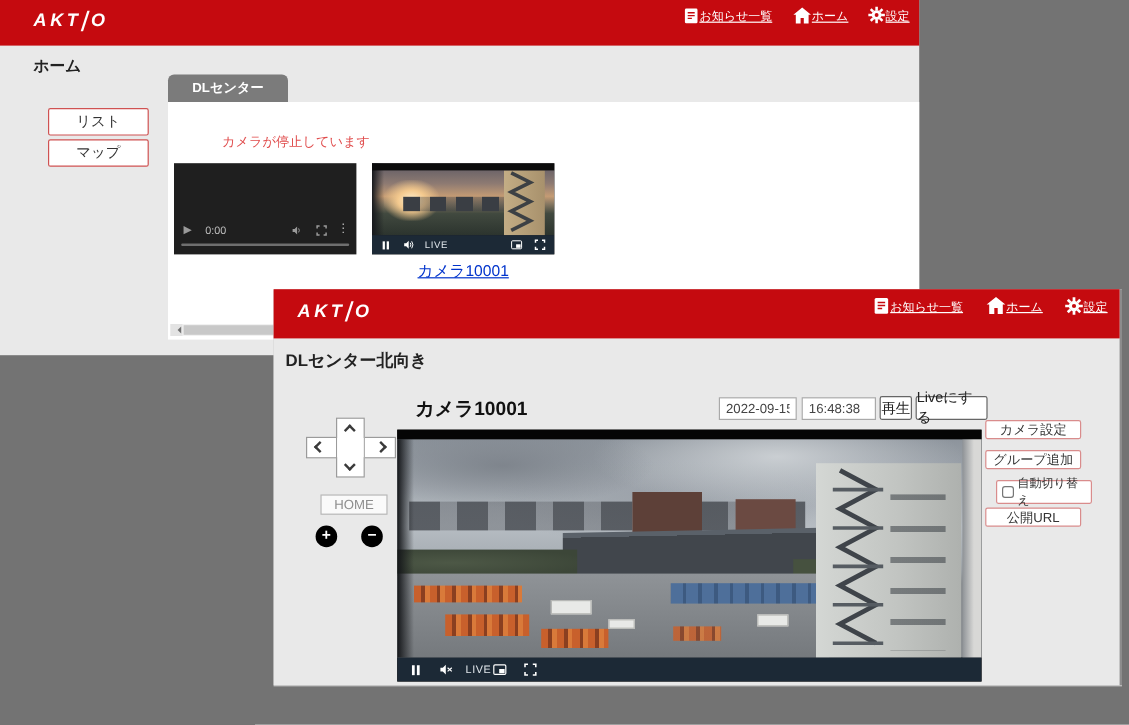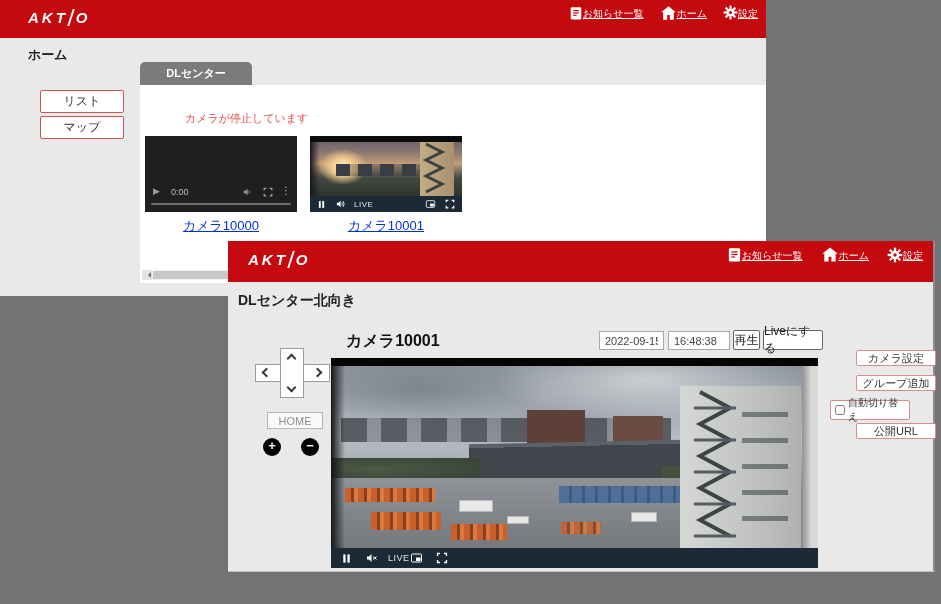--- a/index.html
+++ b/index.html
@@ -26,21 +26,21 @@
   .btn{position:absolute;background:#fff;border:1px solid var(--btn-border);border-radius:2px;
        font-size:12px;color:#333;display:flex;align-items:center;justify-content:center;cursor:pointer;}
   .btn.lt{border-color:var(--btn-border-lt);font-size:11px;}
 
   
   #home-window{position:absolute;left:0;top:0;width:766px;height:296px;background:var(--body-gray);}
   #home-window .red-header{height:38px;}
   #home-window .logo{left:28px;top:9px;}
   #home-window .nav{right:8px;top:4px;gap:16px;}
   #home-page-title{position:absolute;left:28px;top:46px;font-size:13px;font-weight:bold;color:#222;}
-  #dl-tab{position:absolute;left:140px;top:62px;width:112px;height:23px;background:#7b7b7b;color:#fff;
+  #dl-tab{position:absolute;left:140px;top:62px;width:100px;height:23px;background:#7b7b7b;color:#fff;
           font-size:11px;font-weight:bold;border-radius:5px 5px 0 0;display:flex;align-items:center;justify-content:center;cursor:pointer;}
   #home-panel{position:absolute;left:140px;top:85px;width:626px;height:198px;background:#fff;}
   #stopped-msg{position:absolute;left:45px;top:26px;color:#e04b4b;font-size:11px;font-family:Liberation Serif, serif;}
 
   .thumb{position:absolute;width:152px;height:76px;overflow:hidden;background:#1f1f1f;}
   .thumb-label{position:absolute;width:152px;text-align:center;font-size:13px;color:var(--link);text-decoration:underline;cursor:pointer;}
 
   
   #thumb1{left:5px;top:51px;}
   #thumb1 .row{position:absolute;left:0;right:0;bottom:12px;height:14px;color:#aaa;}
@@ -145,21 +145,21 @@
   #mv-bldg{left:349px;top:20px;width:121px;height:162px;background:linear-gradient(90deg,#d4d7d4 0%,#c2c5c2 55%,#aeb1ae 100%);}
   #mv-bldg .winrows{position:absolute;left:62px;top:26px;width:46px;height:130px;
      background:repeating-linear-gradient(180deg,rgba(44,50,56,.5) 0 5px,rgba(0,0,0,0) 5px 26px);}
   #mv-frameL{left:0;top:0;width:14px;height:182px;background:linear-gradient(90deg,#141619,rgba(20,22,25,0));}
   #mv-frameR{left:471px;top:0;width:16px;height:182px;background:linear-gradient(90deg,#8e9296,#d8d8d6 60%);}
   #mv-topbar{position:absolute;left:0;top:0;width:487px;height:8px;background:#050505;}
   #mv-ctrl{position:absolute;left:0;bottom:0;width:487px;height:20px;background:var(--navy);display:flex;align-items:center;}
   #mv-ctrl .live-txt{color:#dfe5ea;font-size:9px;letter-spacing:.5px;}
 
   
-  .side-btn{left:628px;width:80px;height:16px;}
+  .side-btn{left:593px;width:80px;height:16px;}
   #btn-cam-settings{top:109px;}
   #btn-download{top:134px;}
   #auto-switch{position:absolute;left:602px;top:159px;width:80px;height:20px;background:#fff;border:1px solid var(--btn-border-lt);
       border-radius:2px;display:flex;align-items:center;gap:3px;padding:0 4px;font-size:10px;color:#333;cursor:pointer;}
   #auto-switch input{width:10px;height:10px;}
   #btn-public-url{top:182px;}
 
   #caption{position:absolute;left:228px;top:577px;width:460px;text-align:center;font-size:18px;color:#000;}
 
   svg{display:block;}
@@ -245,21 +245,20 @@
           </span>
           <span class="fsc">
             <svg viewBox="0 0 24 24" width="10" height="10" fill="none" stroke="#9a9a9a" stroke-width="3">
                 <path d="M3 8 V3 H8 M16 3 H21 V8 M21 16 V21 H16 M8 21 H3 V16"></path>
               </svg>
           </span>
           <span class="dots">⋮</span>
         </div>
         <div class="prog"></div>
       </div>
-      <div class="thumb-label" style="left:5px;top:132px;">カメラ10000</div>
 
       <div class="thumb" id="thumb2">
         <div class="sunset">
           <div class="sun"></div>
           <div class="sil"></div>
           <div class="bldg">
             <svg viewBox="0 0 34 54" width="34" height="54">
                 <polyline points="6,2 22,10 6,18 22,26 6,34 22,42 6,50" fill="none" stroke="#3c4044" stroke-width="3"></polyline>
               </svg>
           </div>

